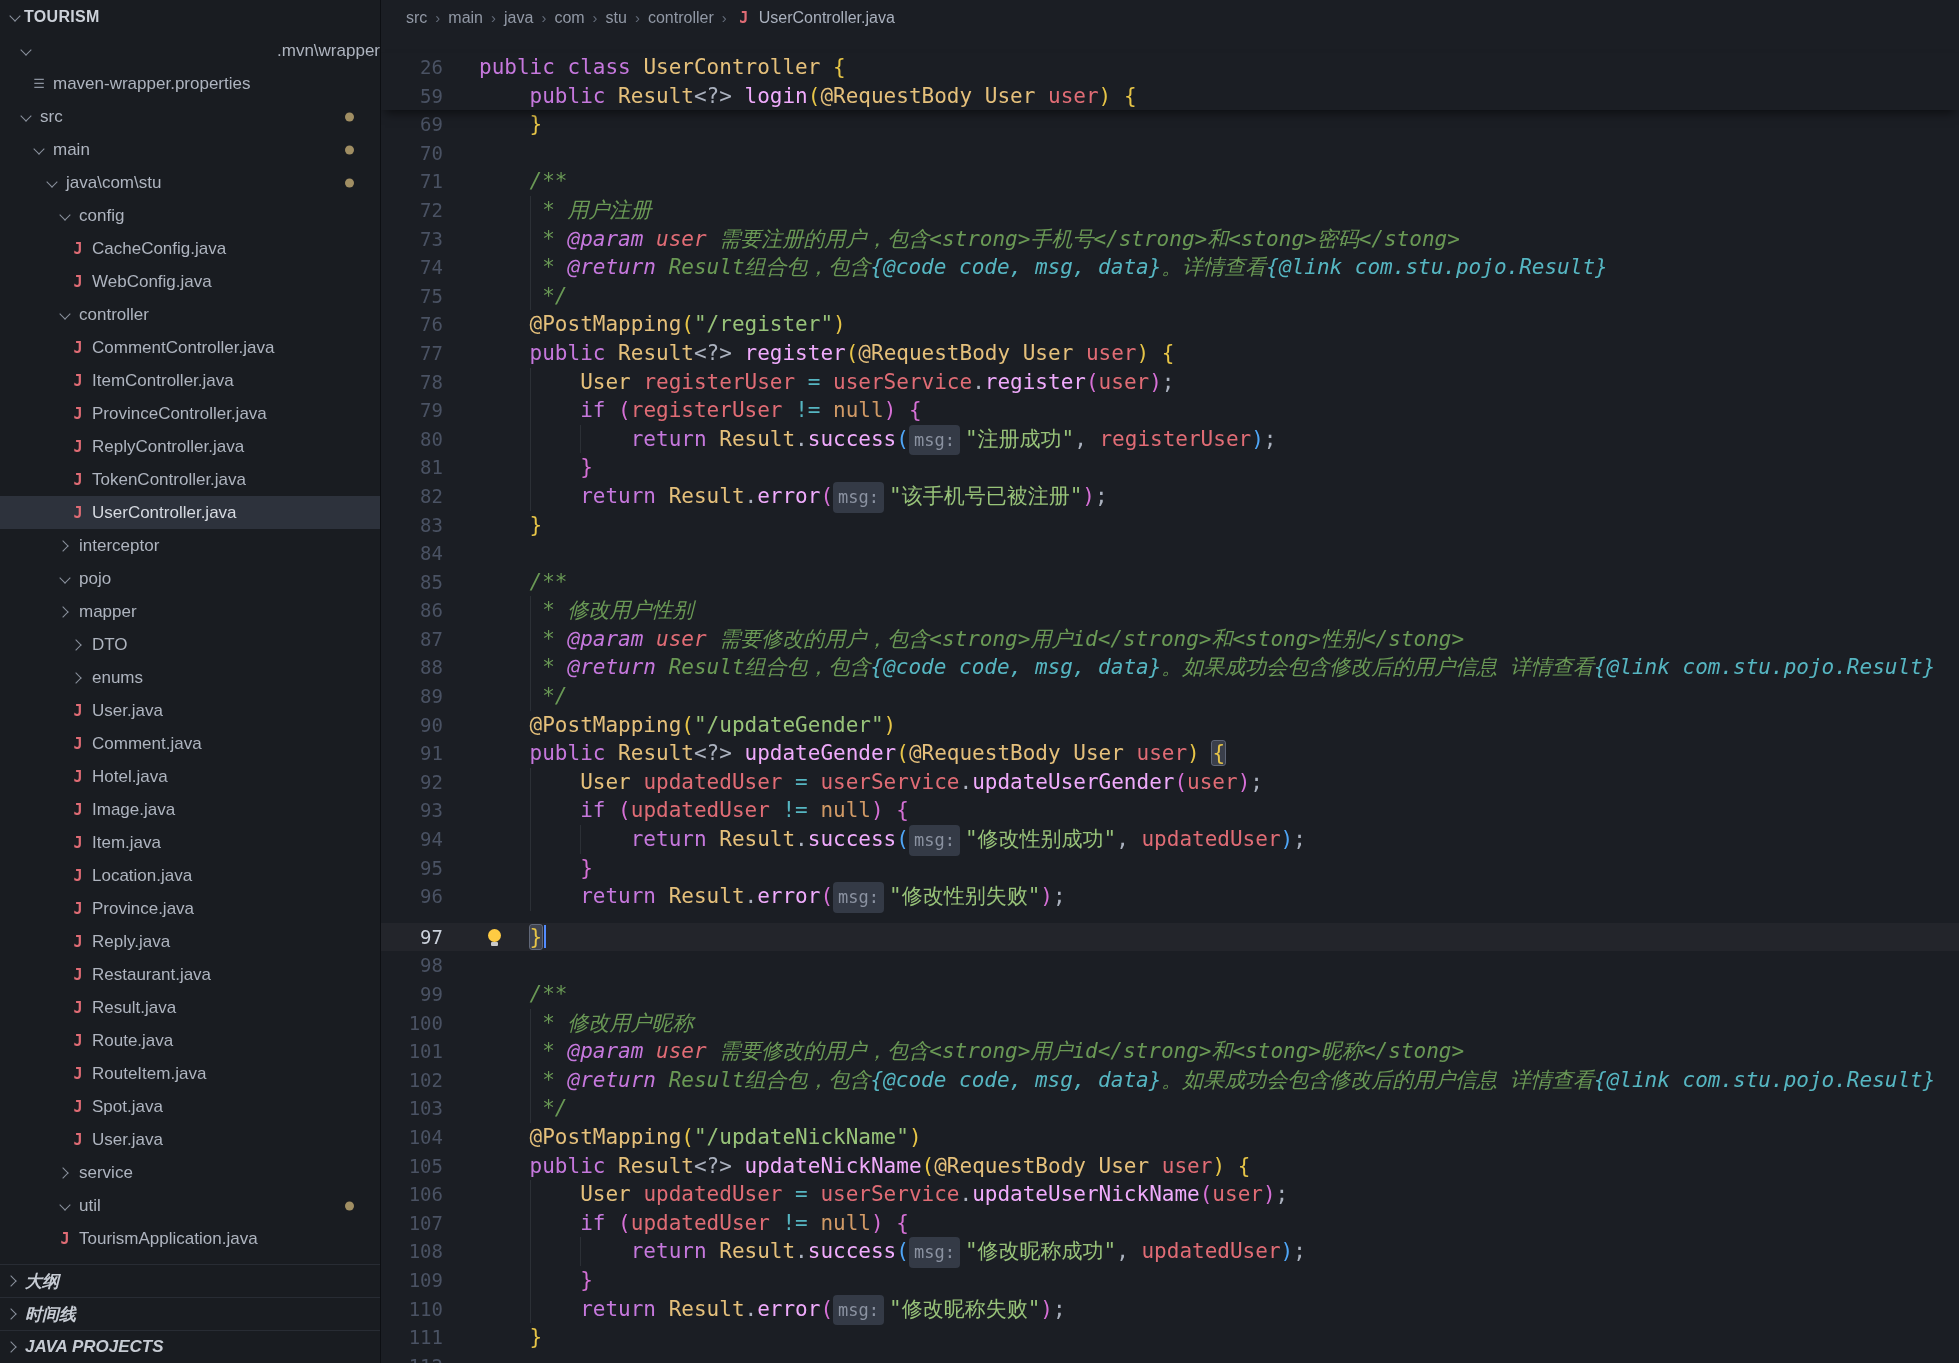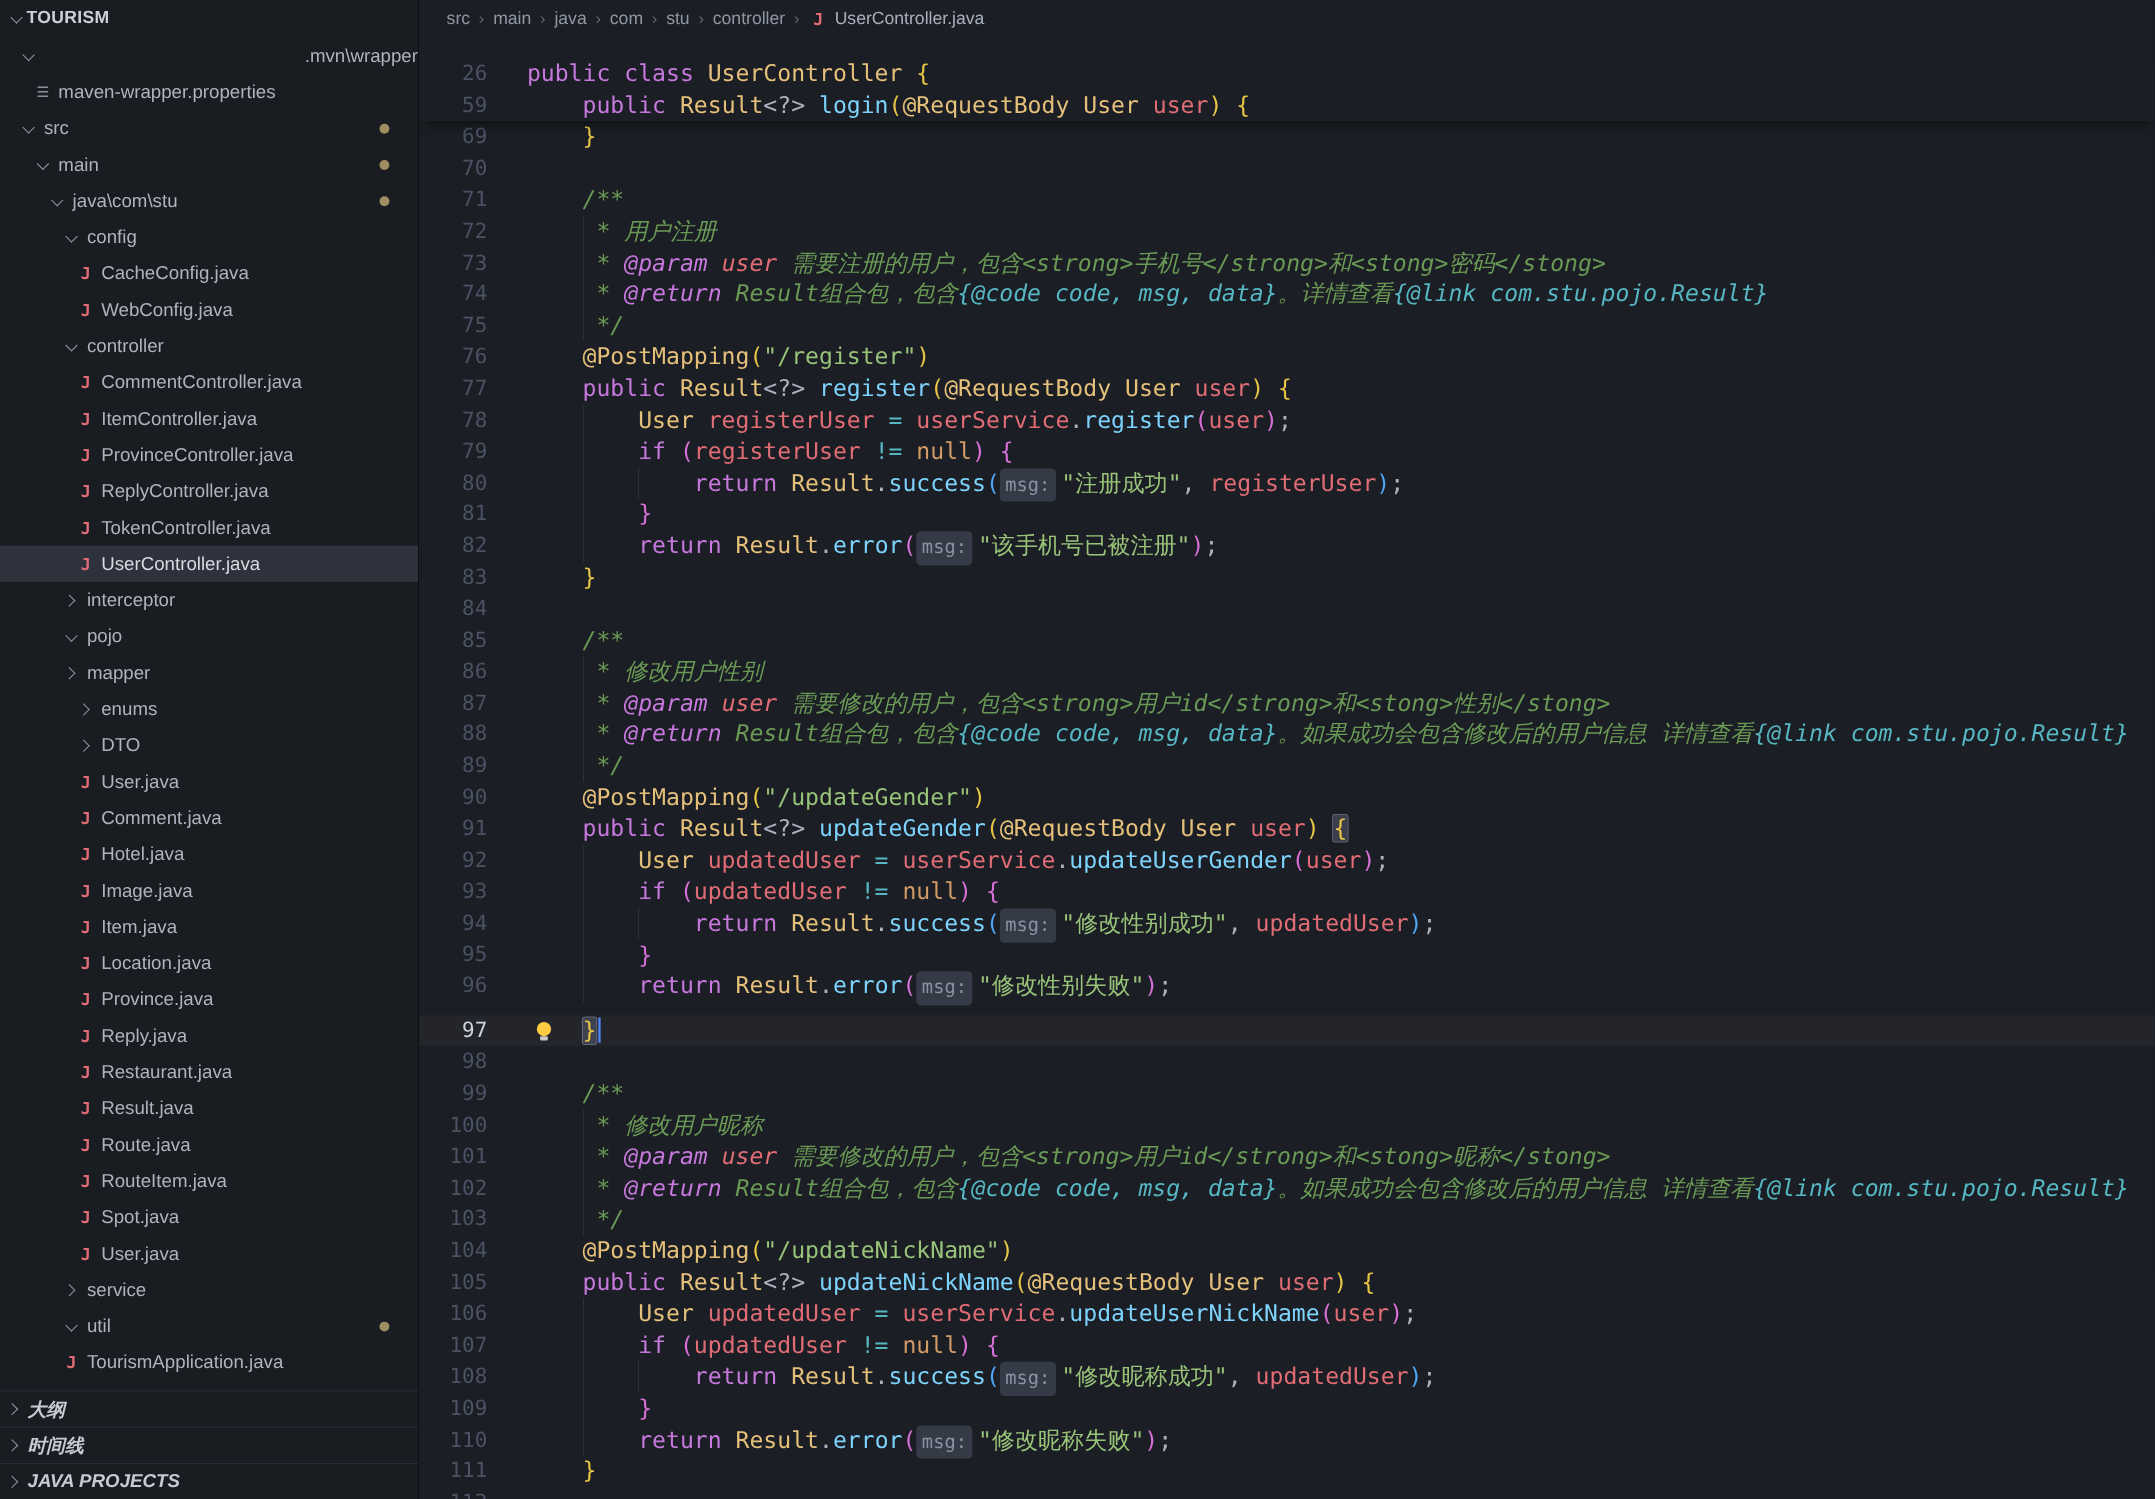--- a/index.html
+++ b/index.html
@@ -36,21 +36,21 @@
   .code-line.current { background:rgba(255,255,255,.035);margin-top:12px; }
   .ln { width:98px; min-width:98px; padding-right:36px; text-align:right; color:#4a5263; font:19px/28.6px "DejaVu Sans Mono",monospace; user-select:none; }
   .code-line.current .ln { color:#ccd2dc; }
   .lc { position:relative; flex:1; white-space:pre; font:21px/28.6px "DejaVu Sans Mono","DejaVu Sans",monospace; color:#abb2bf; }
   .guide { position:absolute; top:0; bottom:0; width:1px; background:rgba(171,178,191,.12); }
 
   
   .tk-pl { color:#abb2bf; }
   .tk-kw { color:#c678dd; }
   .tk-type { color:#e5c07b; }
-  .tk-fn { color:#7dd3fc;text-align:center; }
+  .tk-fn { color:#f0abfc;text-align:center; }
   .tk-var { color:#e06c75; }
   .tk-str { color:#98c379; }
   .tk-pu { color:#abb2bf; }
   .tk-op { color:#56b6c2; }
   .tk-nu { color:#d19a66; }
   .tk-an { color:#e5c07b; }
   .tk-cmt { color:#6a9955; font-style:italic; }
   .tk-dt { color:#c678dd; font-style:italic; }
   .tk-dn { color:#e06c75; font-style:italic; }
   .tk-dc { color:#56b6c2; font-style:italic; }
@@ -145,25 +145,25 @@
         <div class="tree-row" style="padding-left: 56px;">
           <span class="chev"></span>
           <span class="tree-label">pojo</span>
         </div>
         <div class="tree-row" style="padding-left: 56px;">
           <span class="chev closed"></span>
           <span class="tree-label">mapper</span>
         </div>
         <div class="tree-row" style="padding-left: 69px;">
           <span class="chev closed"></span>
+          <span class="tree-label">DTO</span>
+        </div>
+        <div class="tree-row" style="padding-left: 69px;">
+          <span class="chev closed"></span>
           <span class="tree-label">enums</span>
-        </div>
-        <div class="tree-row" style="padding-left: 69px;">
-          <span class="chev closed"></span>
-          <span class="tree-label">DTO</span>
         </div>
         <div class="tree-row" style="padding-left: 69px;">
           <span class="ficon java">J</span>
           <span class="tree-label">User.java</span>
         </div>
         <div class="tree-row" style="padding-left: 69px;">
           <span class="ficon java">J</span>
           <span class="tree-label">Comment.java</span>
         </div>
         <div class="tree-row" style="padding-left: 69px;">

